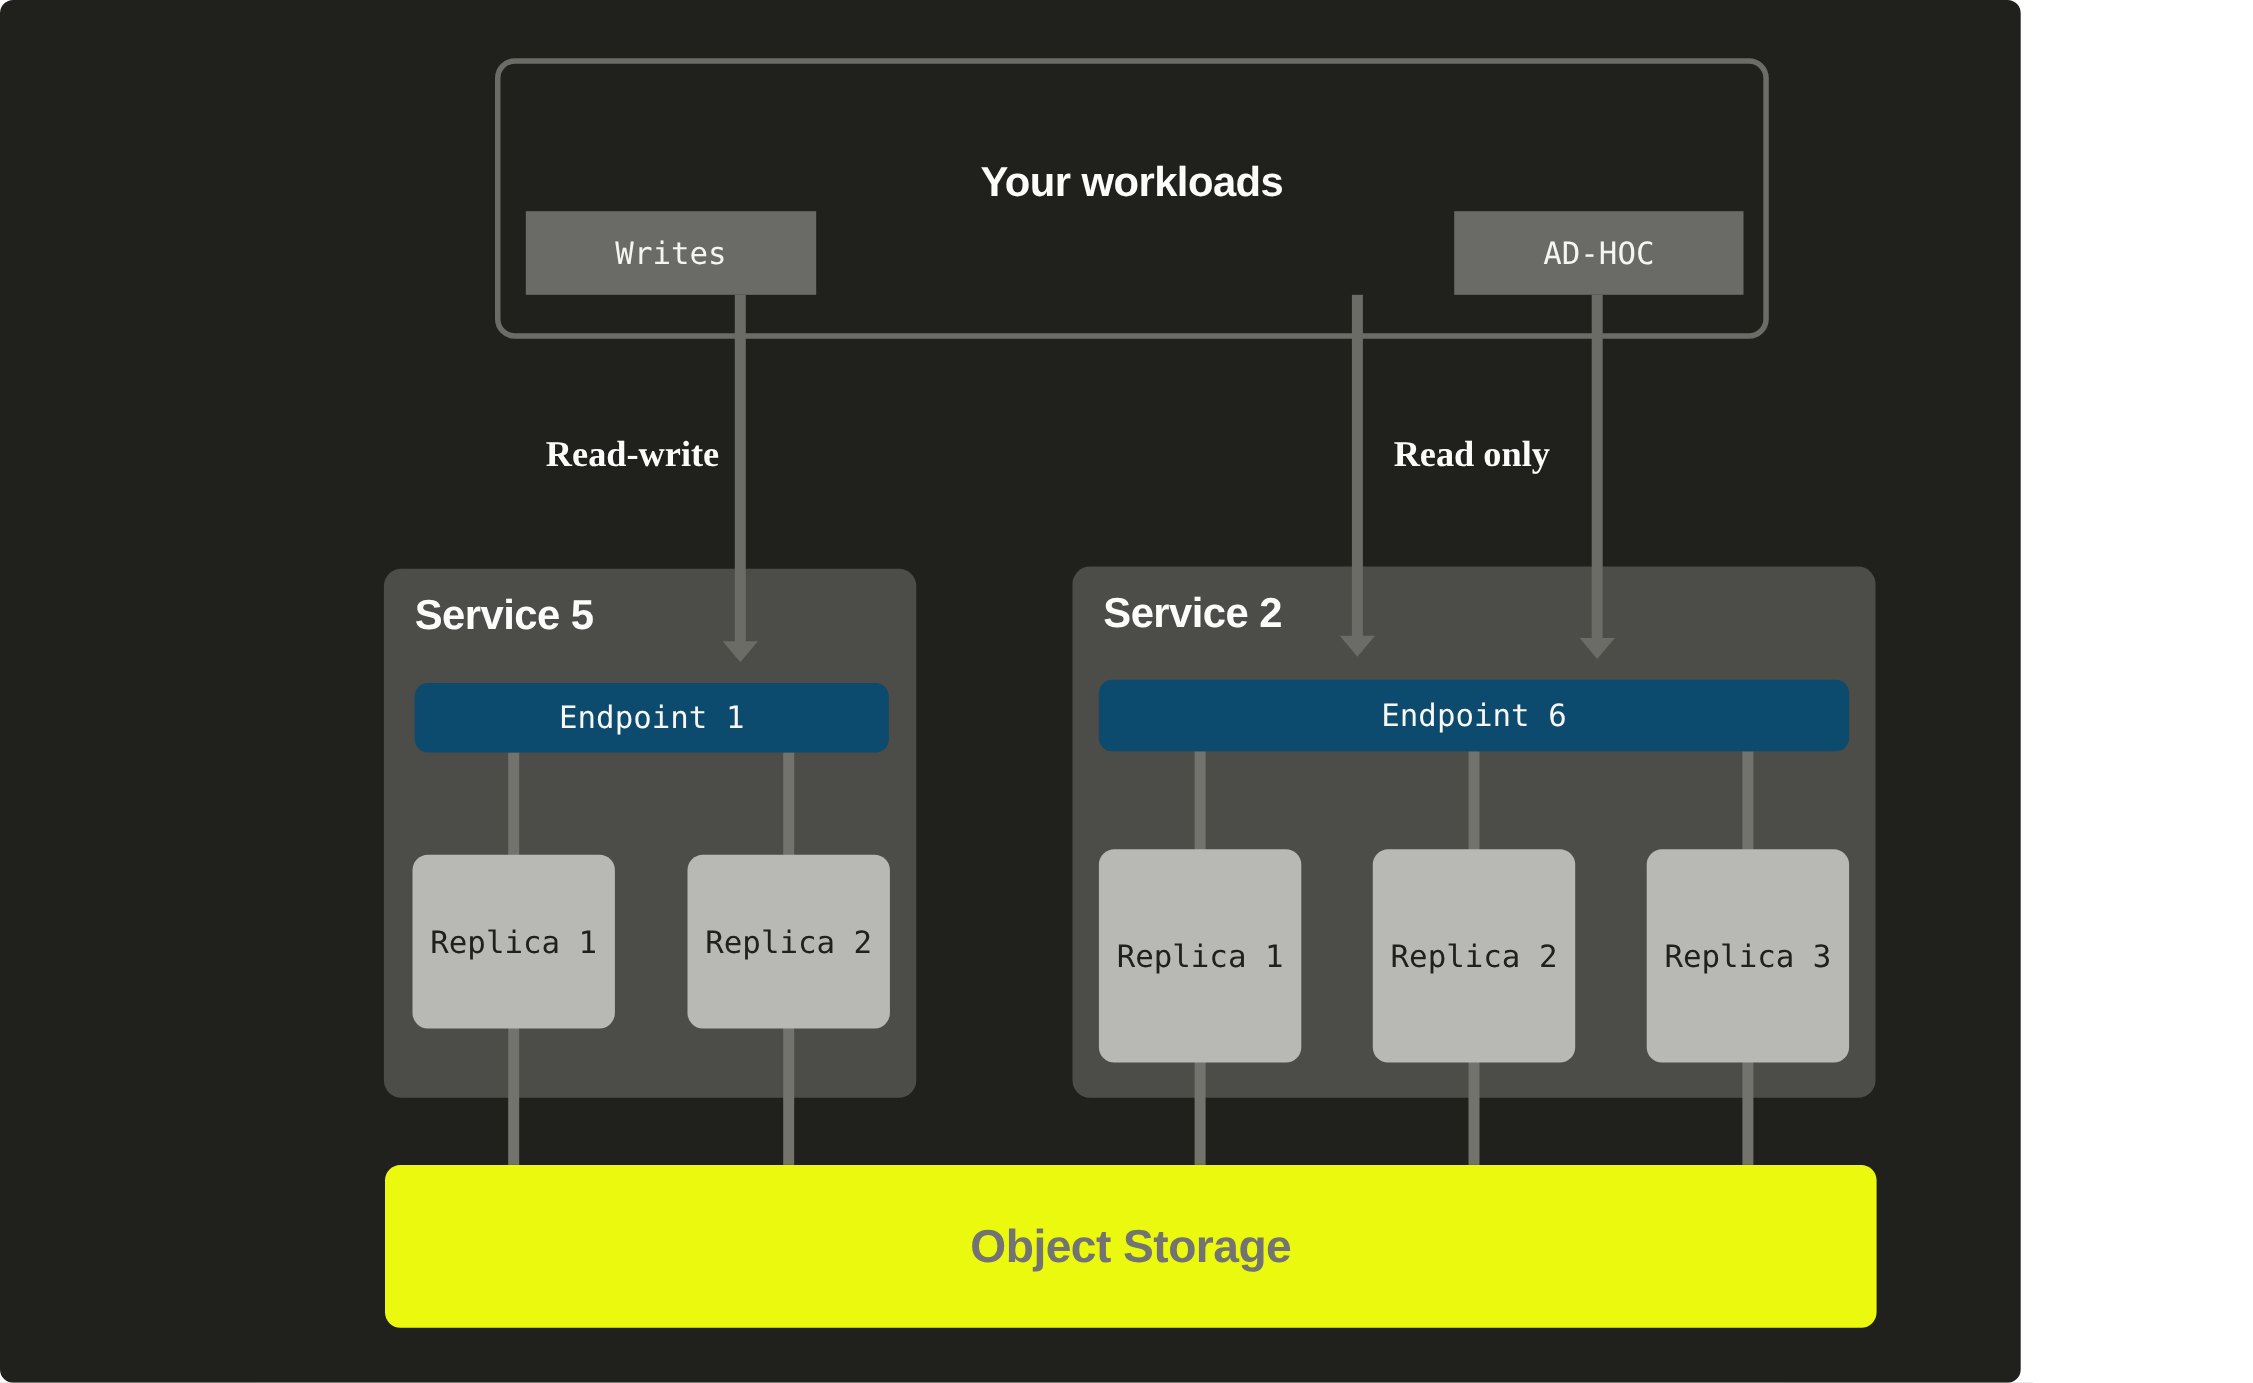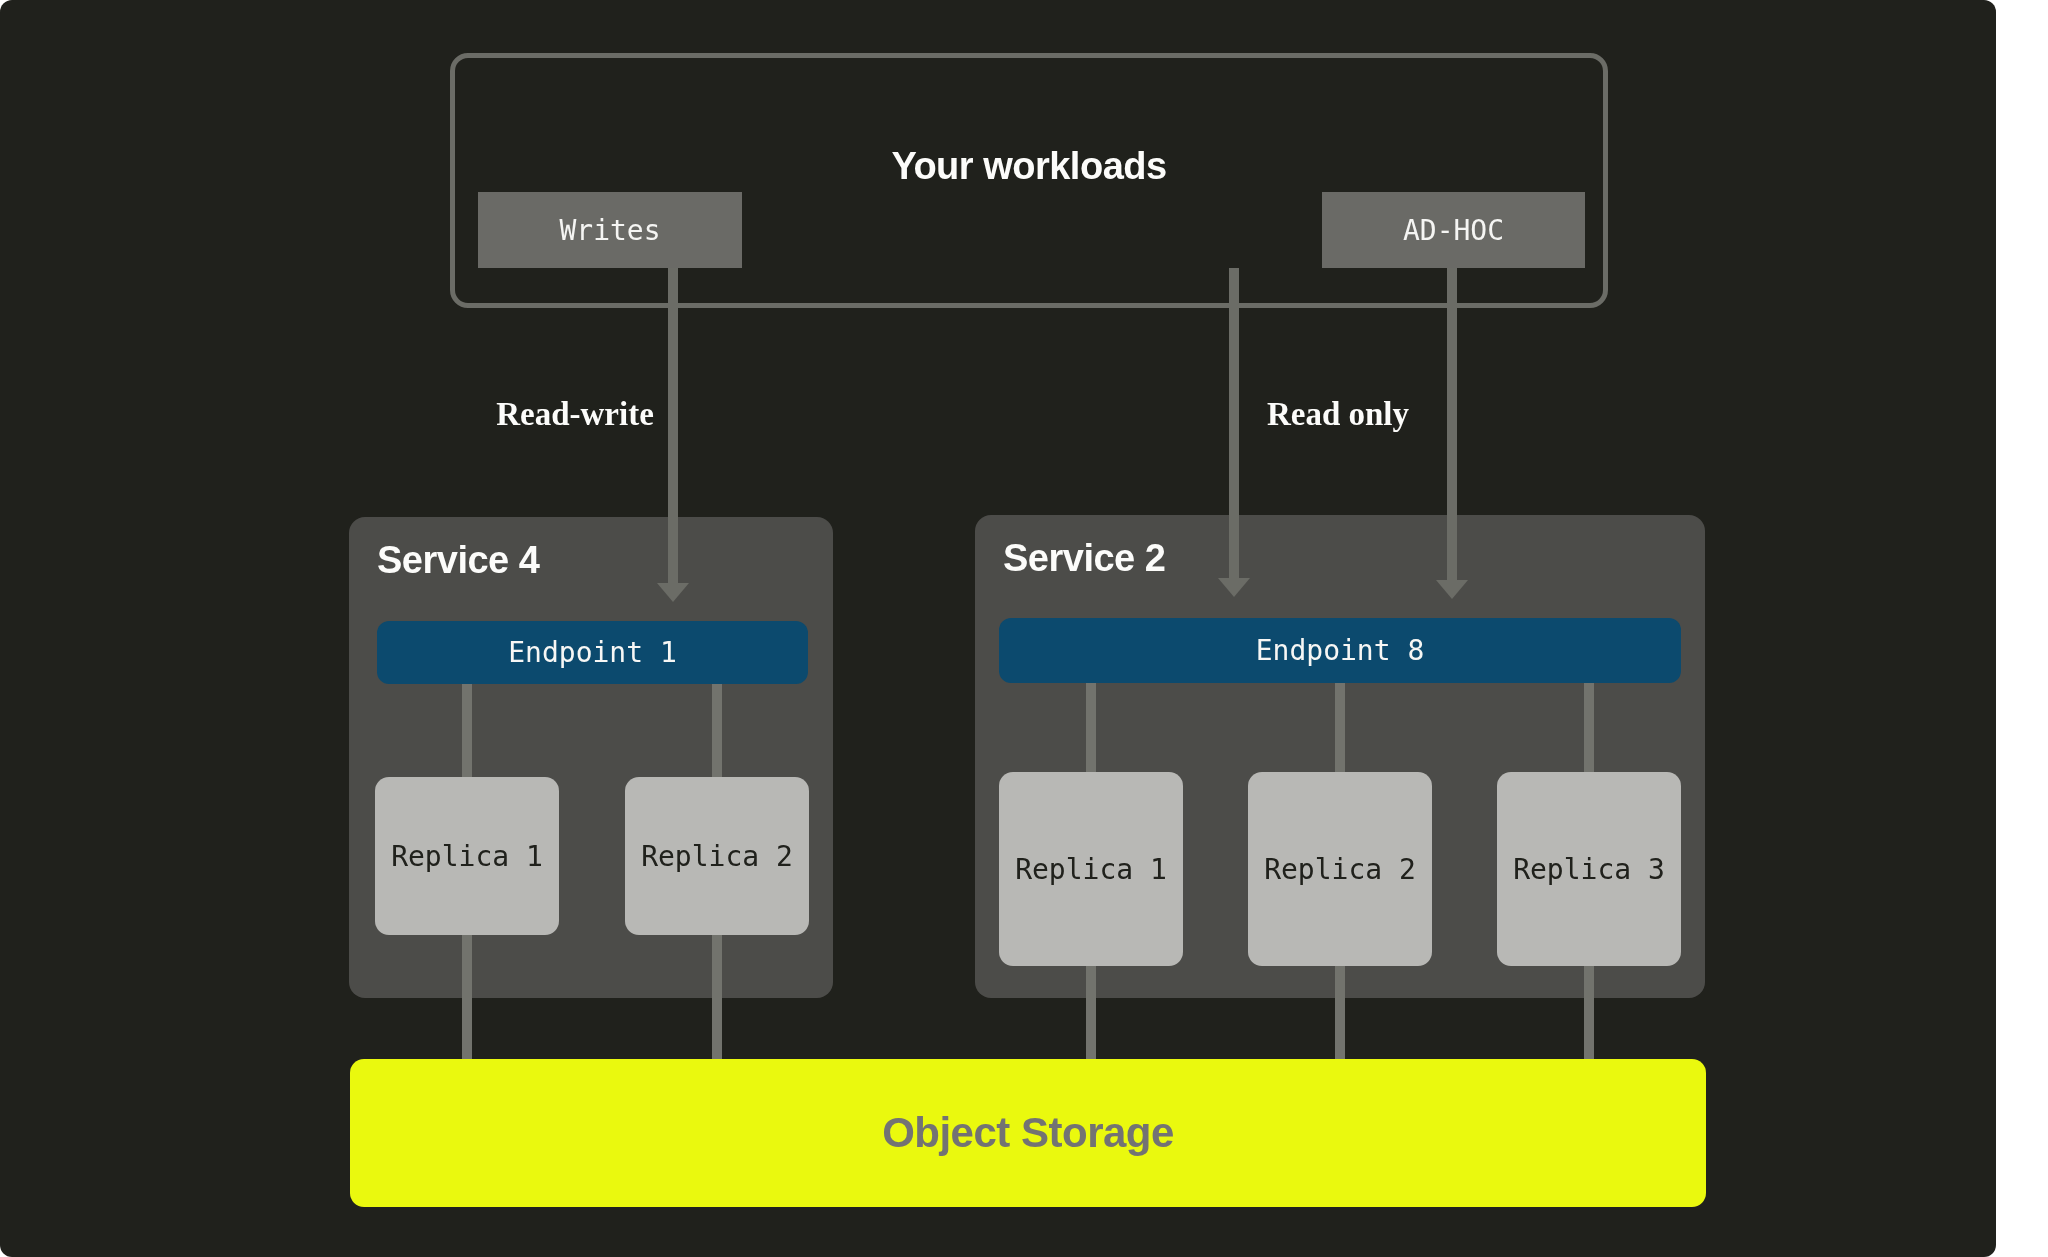--- a/index.html
+++ b/index.html
@@ -1,22 +1,23 @@
 <!DOCTYPE html>
 <html><head>
 <meta charset="utf-8">
 <style>
   html,body{margin:0;padding:0;background:#ffffff;}
   .canvas{
     position:relative;
-    width:1996px;height:1257px;
+    width:1789px;height:1257px;
     background:#20211c;
     border-radius:12px;
     overflow:hidden;
     font-family:"Liberation Sans", sans-serif;
+    padding-left:48px;
   }
   
   .workloads-box{
     position:absolute;left:450px;top:53px;width:1158px;height:255px;
     box-sizing:border-box;
     border:5px solid #6b6c66;border-radius:18px;
     background:transparent;
   }
   .wl-title{
     position:absolute;left:0;top:87px;width:100%;
@@ -101,34 +102,34 @@
   <div class="workloads-box">
     <div class="wl-title">Your workloads</div>
     <div class="wl-btn b0">Writes</div>
     <div class="wl-btn b2">AD-HOC</div>
   </div>
 
   <div class="edge-label rw">Read-write</div>
   <div class="edge-label ro">Read only</div>
 
   <div class="service s1">
-    <div class="svc-title">Service 4</div>
+    <div class="svc-title">Service 5</div>
   </div>
   <div class="service s2">
     <div class="svc-title">Service 2</div>
   </div>
 
   <div class="svc-line" style="left:462px;top:684px;height:375px;"></div>
   <div class="svc-line" style="left:712px;top:684px;height:375px;"></div>
   <div class="svc-line" style="left:1086px;top:683px;height:376px;"></div>
   <div class="svc-line" style="left:1335px;top:683px;height:376px;"></div>
   <div class="svc-line" style="left:1584px;top:683px;height:376px;"></div>
 
   <div class="endpoint e1">Endpoint 1</div>
-  <div class="endpoint e2">Endpoint 8</div>
+  <div class="endpoint e2">Endpoint 6</div>
 
   <div class="replica s1r r0">Replica 1</div>
   <div class="replica s1r r1">Replica 2</div>
   <div class="replica s2r r0">Replica 1</div>
   <div class="replica s2r r1">Replica 2</div>
   <div class="replica s2r r2">Replica 3</div>
 
   <div class="vline" style="left:668px;top:268px;height:316px;"></div>
   <div class="arrow-head" style="left:657px;top:583px;"></div>
 

